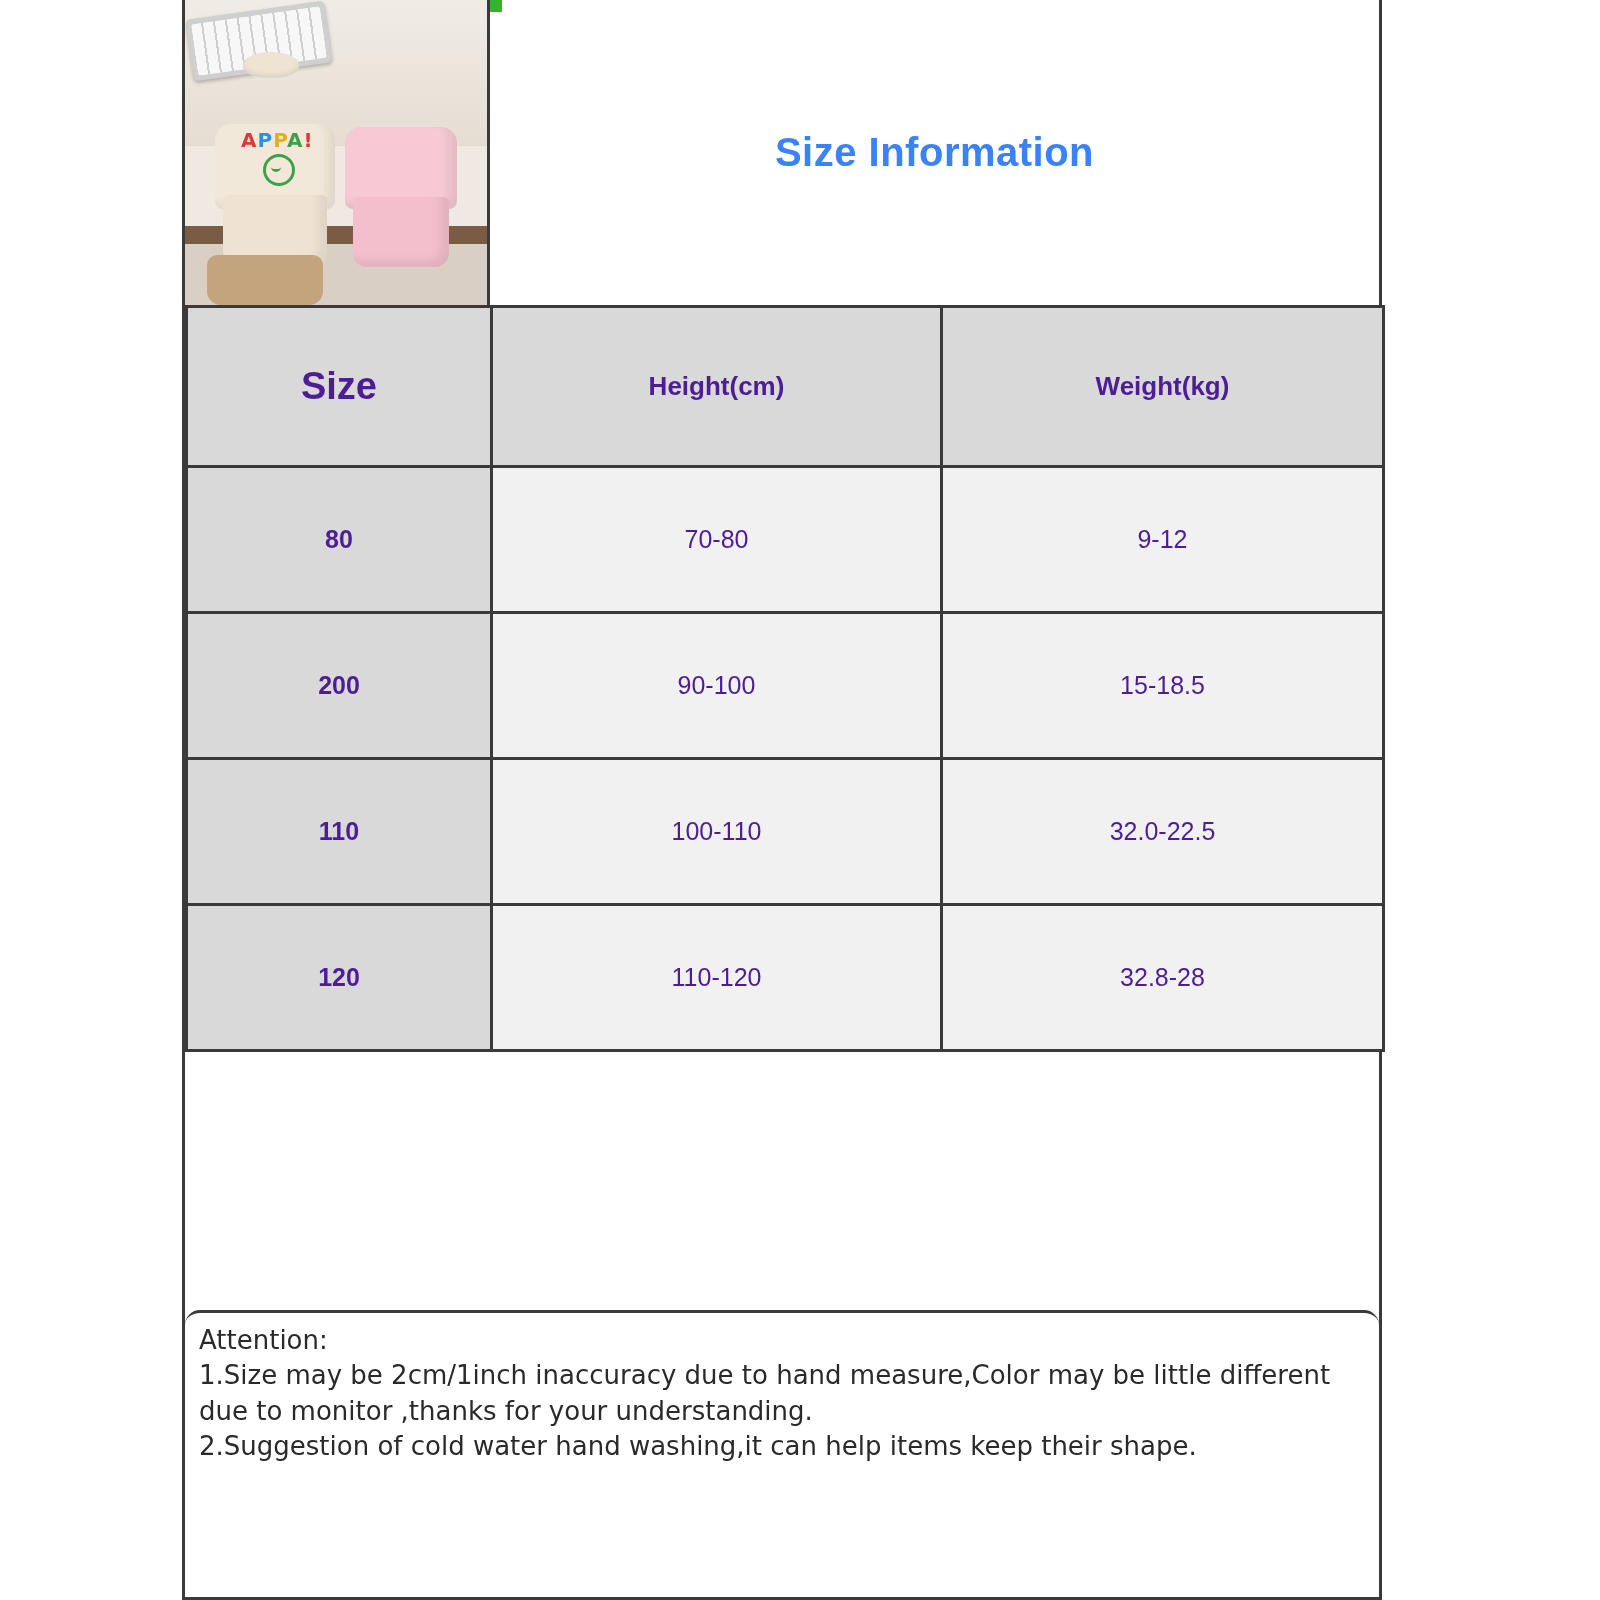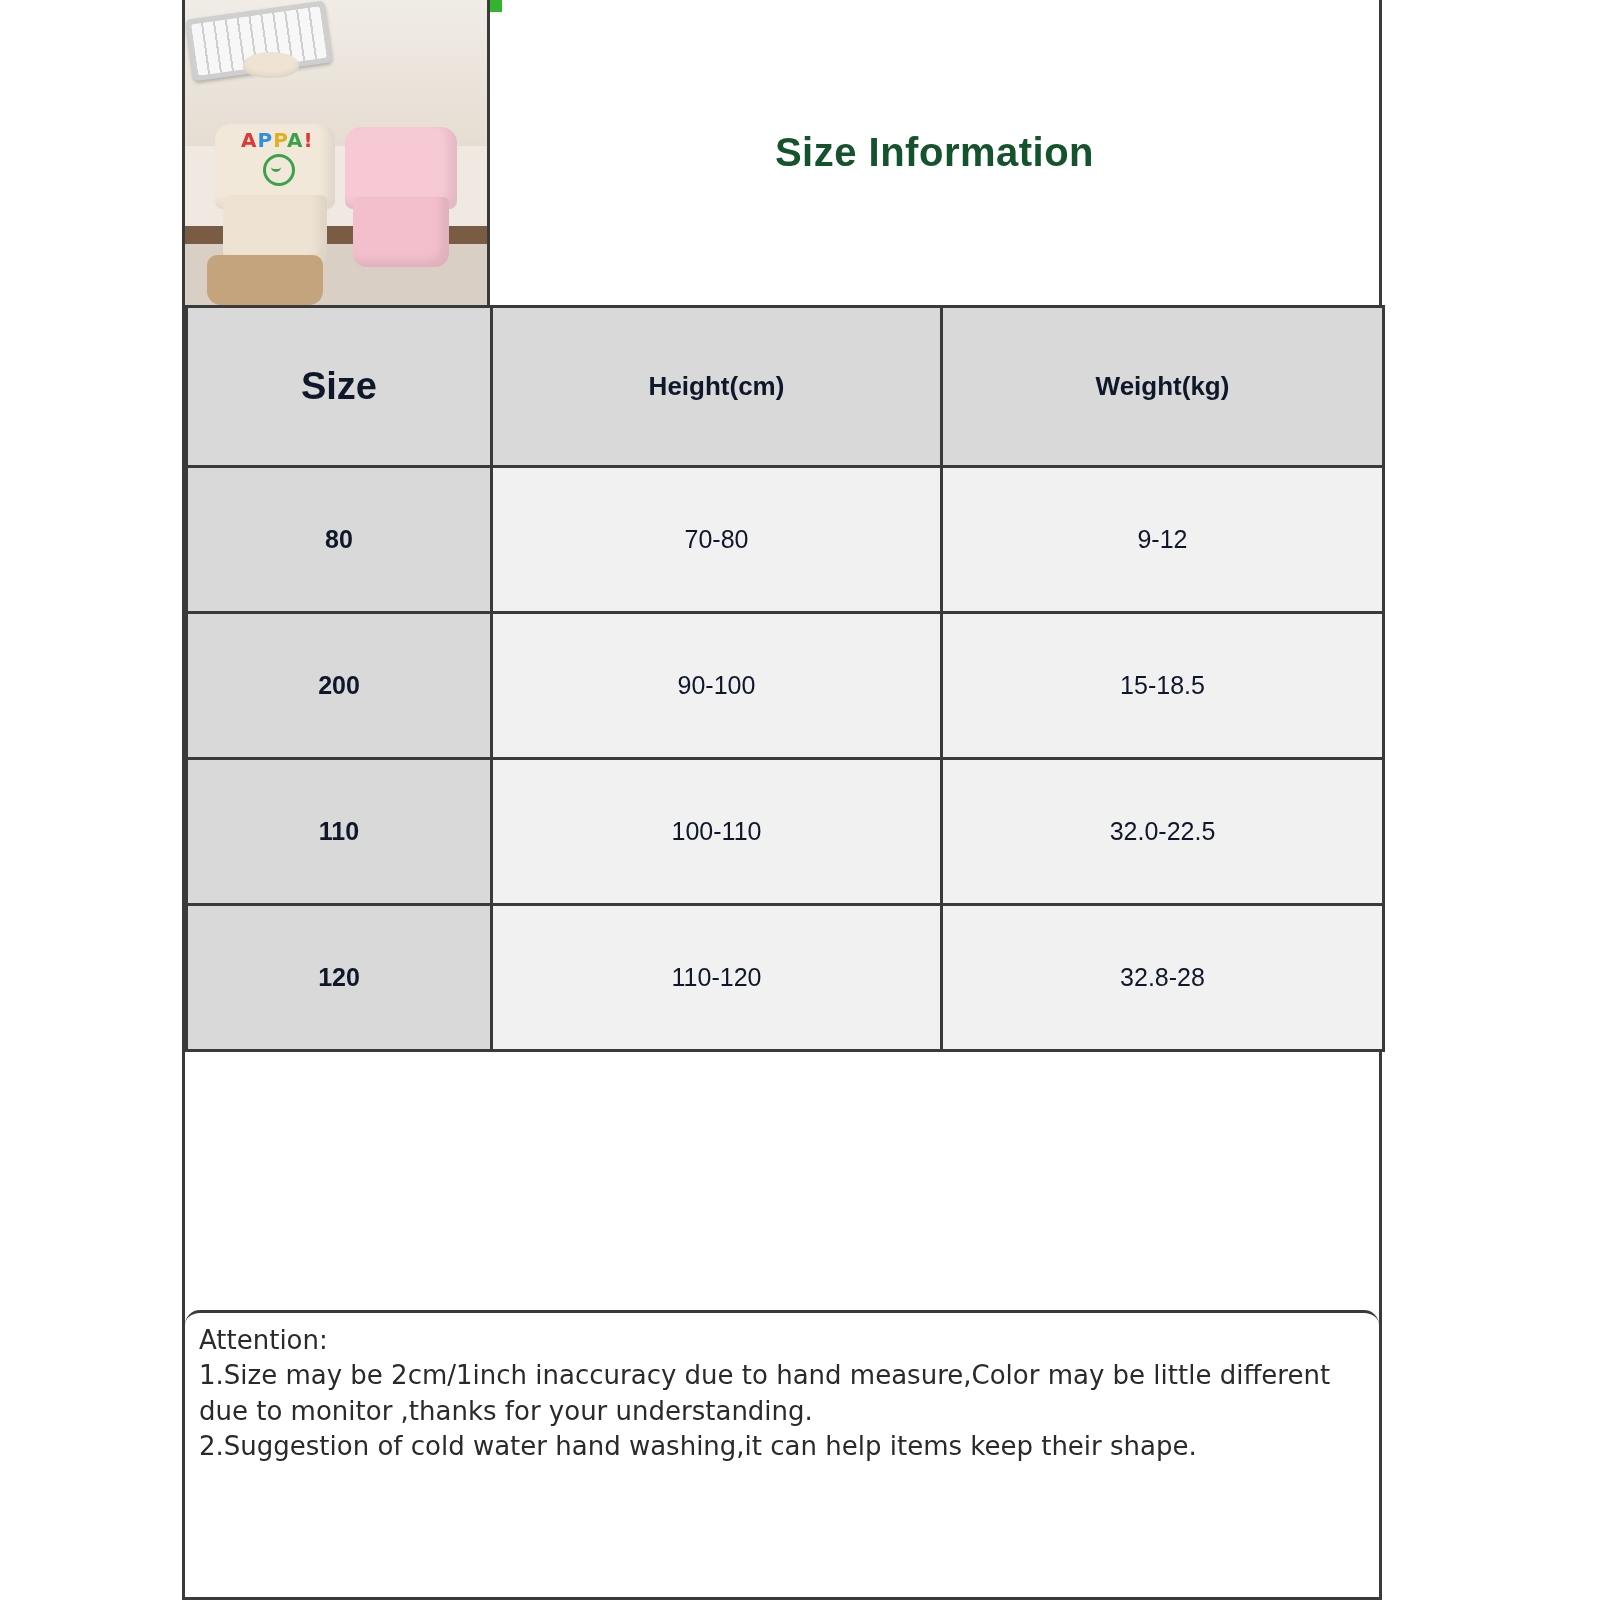--- a/index.html
+++ b/index.html
@@ -197,34 +197,34 @@
   .title-cell {
     flex: 1;
     display: flex;
     align-items: center;
     justify-content: center;
     background: #ffffff;
   }
   .title-text {
     font-size: 40px;
     font-weight: bold;
-    color: #14532d;
+    color: #3b82f6;
     letter-spacing: 0.5px;
   }
   table.size-table {
     width: 100%;
     border-collapse: collapse;
     table-layout: fixed;
   }
   table.size-table th,
   table.size-table td {
     border: 3px solid #3a3a3a;
     text-align: center;
     vertical-align: middle;
-    color: #0f172a;
+    color: #4c1d95;
   }
   table.size-table col.c1 { width: 305px; }
   table.size-table col.c2 { width: 450px; }
   table.size-table col.c3 { width: 442px; }
 
   .hdr-size {
     height: 155px;
     background: #d9d9d9;
     font-size: 38px;
     font-weight: bold;

